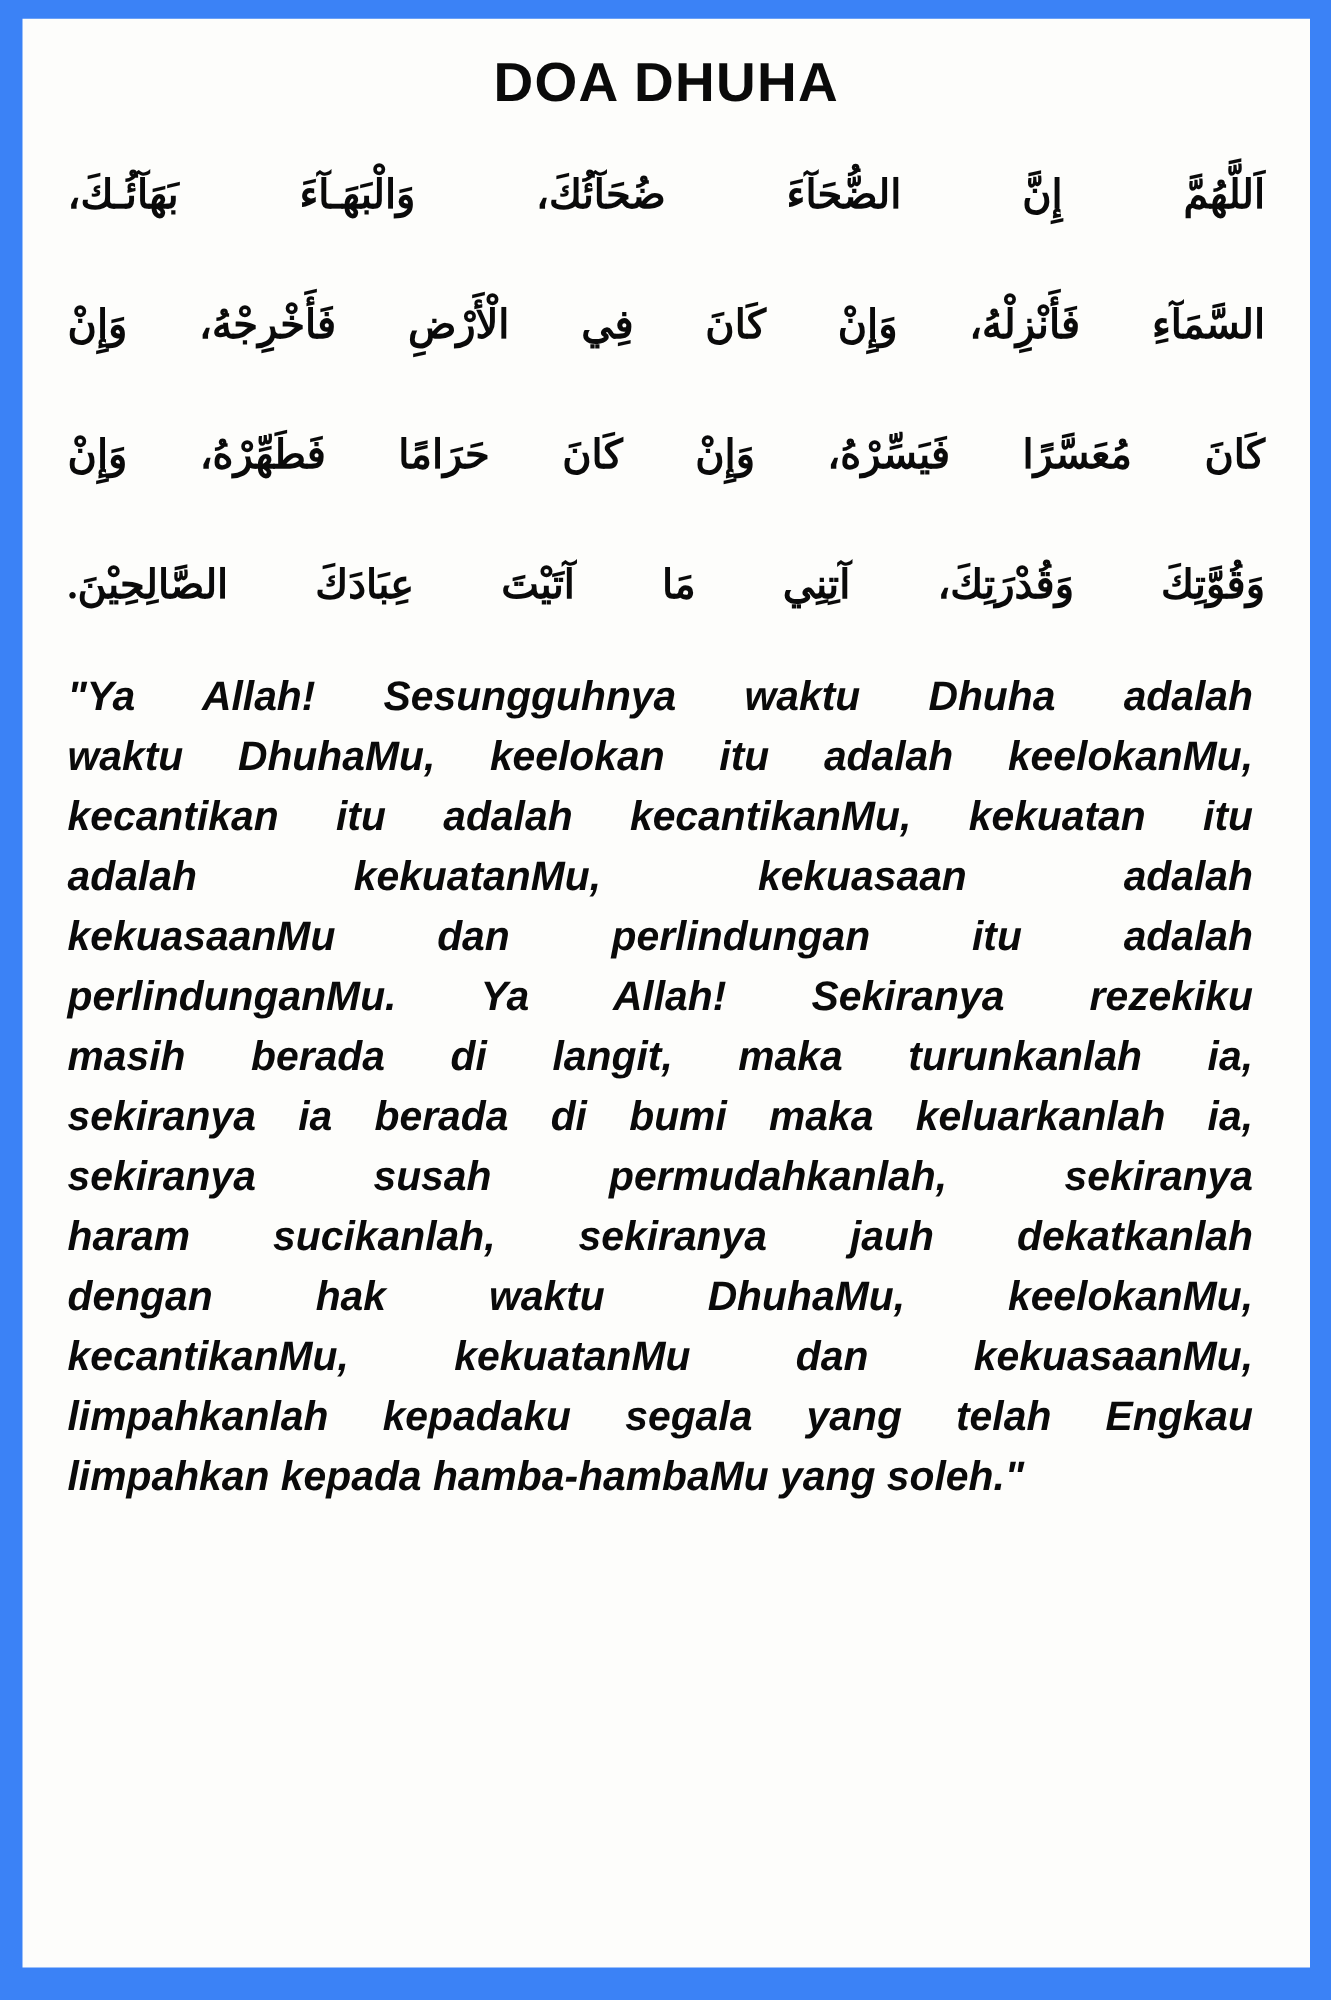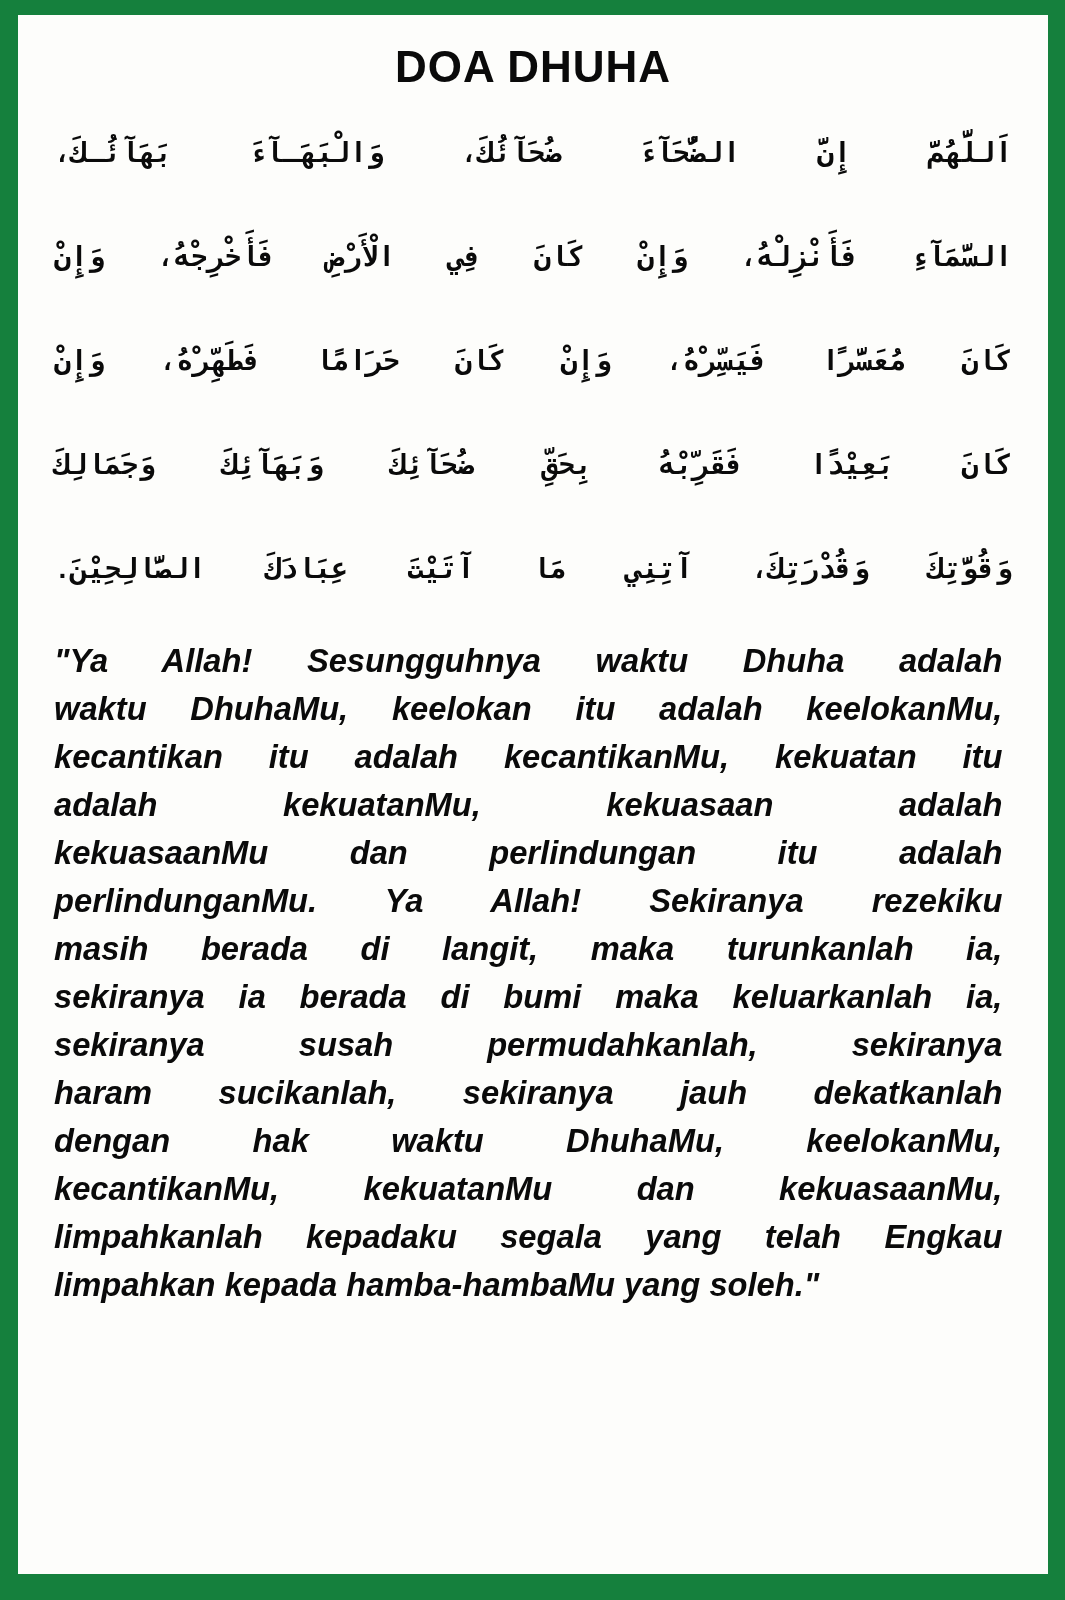--- a/index.html
+++ b/index.html
@@ -4,21 +4,21 @@
 <style>
   html, body {
     margin: 0;
     padding: 0;
     background: #111;
   }
   .frame {
     position: relative;
     width: 1065px;
     height: 1600px;
-    background: #15803d;
+    background: #3b82f6;
     overflow: hidden;
   }
   .page {
     position: absolute;
     top: 15px;
     left: 18px;
     right: 17px;
     bottom: 26px;
     background: #fdfdfb;
     overflow: hidden;
@@ -35,22 +35,22 @@
     text-align: center;
     letter-spacing: 1px;
     margin: 0 0 10px 0;
   }
   .arabic-block {
     margin-top: 8px;
   }
   .arabic-line {
     direction: rtl;
     unicode-bidi: embed;
-    font-family: Liberation Mono, monospace;
-    font-size: 28px;
+    font-family: Liberation Serif, serif;
+    font-size: 32px;
     font-weight: bold;
     color: #0a0a0a;
     line-height: 104px;
     height: 104px;
     text-align: justify;
     text-align-last: justify;
     white-space: nowrap;
     overflow: visible;
   }
   .translation-block {
@@ -78,21 +78,20 @@
 <div class="frame">
   <div class="page">
     <div class="content">
 
       <h1 class="title">DOA DHUHA</h1>
 
       <div class="arabic-block">
         <div class="arabic-line">اَللَّهُمَّ إِنَّ الضُّحَآءَ ضُحَآئُكَ، وَالْبَهَـآءَ بَهَآئُـكَ،</div>
         <div class="arabic-line">السَّمَآءِ فَأَنْزِلْهُ، وَإِنْ كَانَ فِي الْأَرْضِ فَأَخْرِجْهُ، وَإِنْ</div>
         <div class="arabic-line">كَانَ مُعَسَّرًا فَيَسِّرْهُ، وَإِنْ كَانَ حَرَامًا فَطَهِّرْهُ، وَإِنْ</div>
-        <div class="arabic-line">كَانَ بَعِيْدًا فَقَرِّبْهُ بِحَقِّ ضُحَآئِكَ وَبَهَآئِكَ وَجَمَالِكَ</div>
         <div class="arabic-line">وَقُوَّتِكَ وَقُدْرَتِكَ، آتِنِي مَا آتَيْتَ عِبَادَكَ الصَّالِحِيْنَ.</div>
       </div>
 
       <div class="translation-block">
         <div class="translation-line">"Ya Allah! Sesungguhnya waktu Dhuha adalah</div>
         <div class="translation-line">waktu DhuhaMu, keelokan itu adalah keelokanMu,</div>
         <div class="translation-line">kecantikan itu adalah kecantikanMu, kekuatan itu</div>
         <div class="translation-line">adalah kekuatanMu, kekuasaan adalah</div>
         <div class="translation-line">kekuasaanMu dan perlindungan itu adalah</div>
         <div class="translation-line">perlindunganMu. Ya Allah! Sekiranya rezekiku</div>

